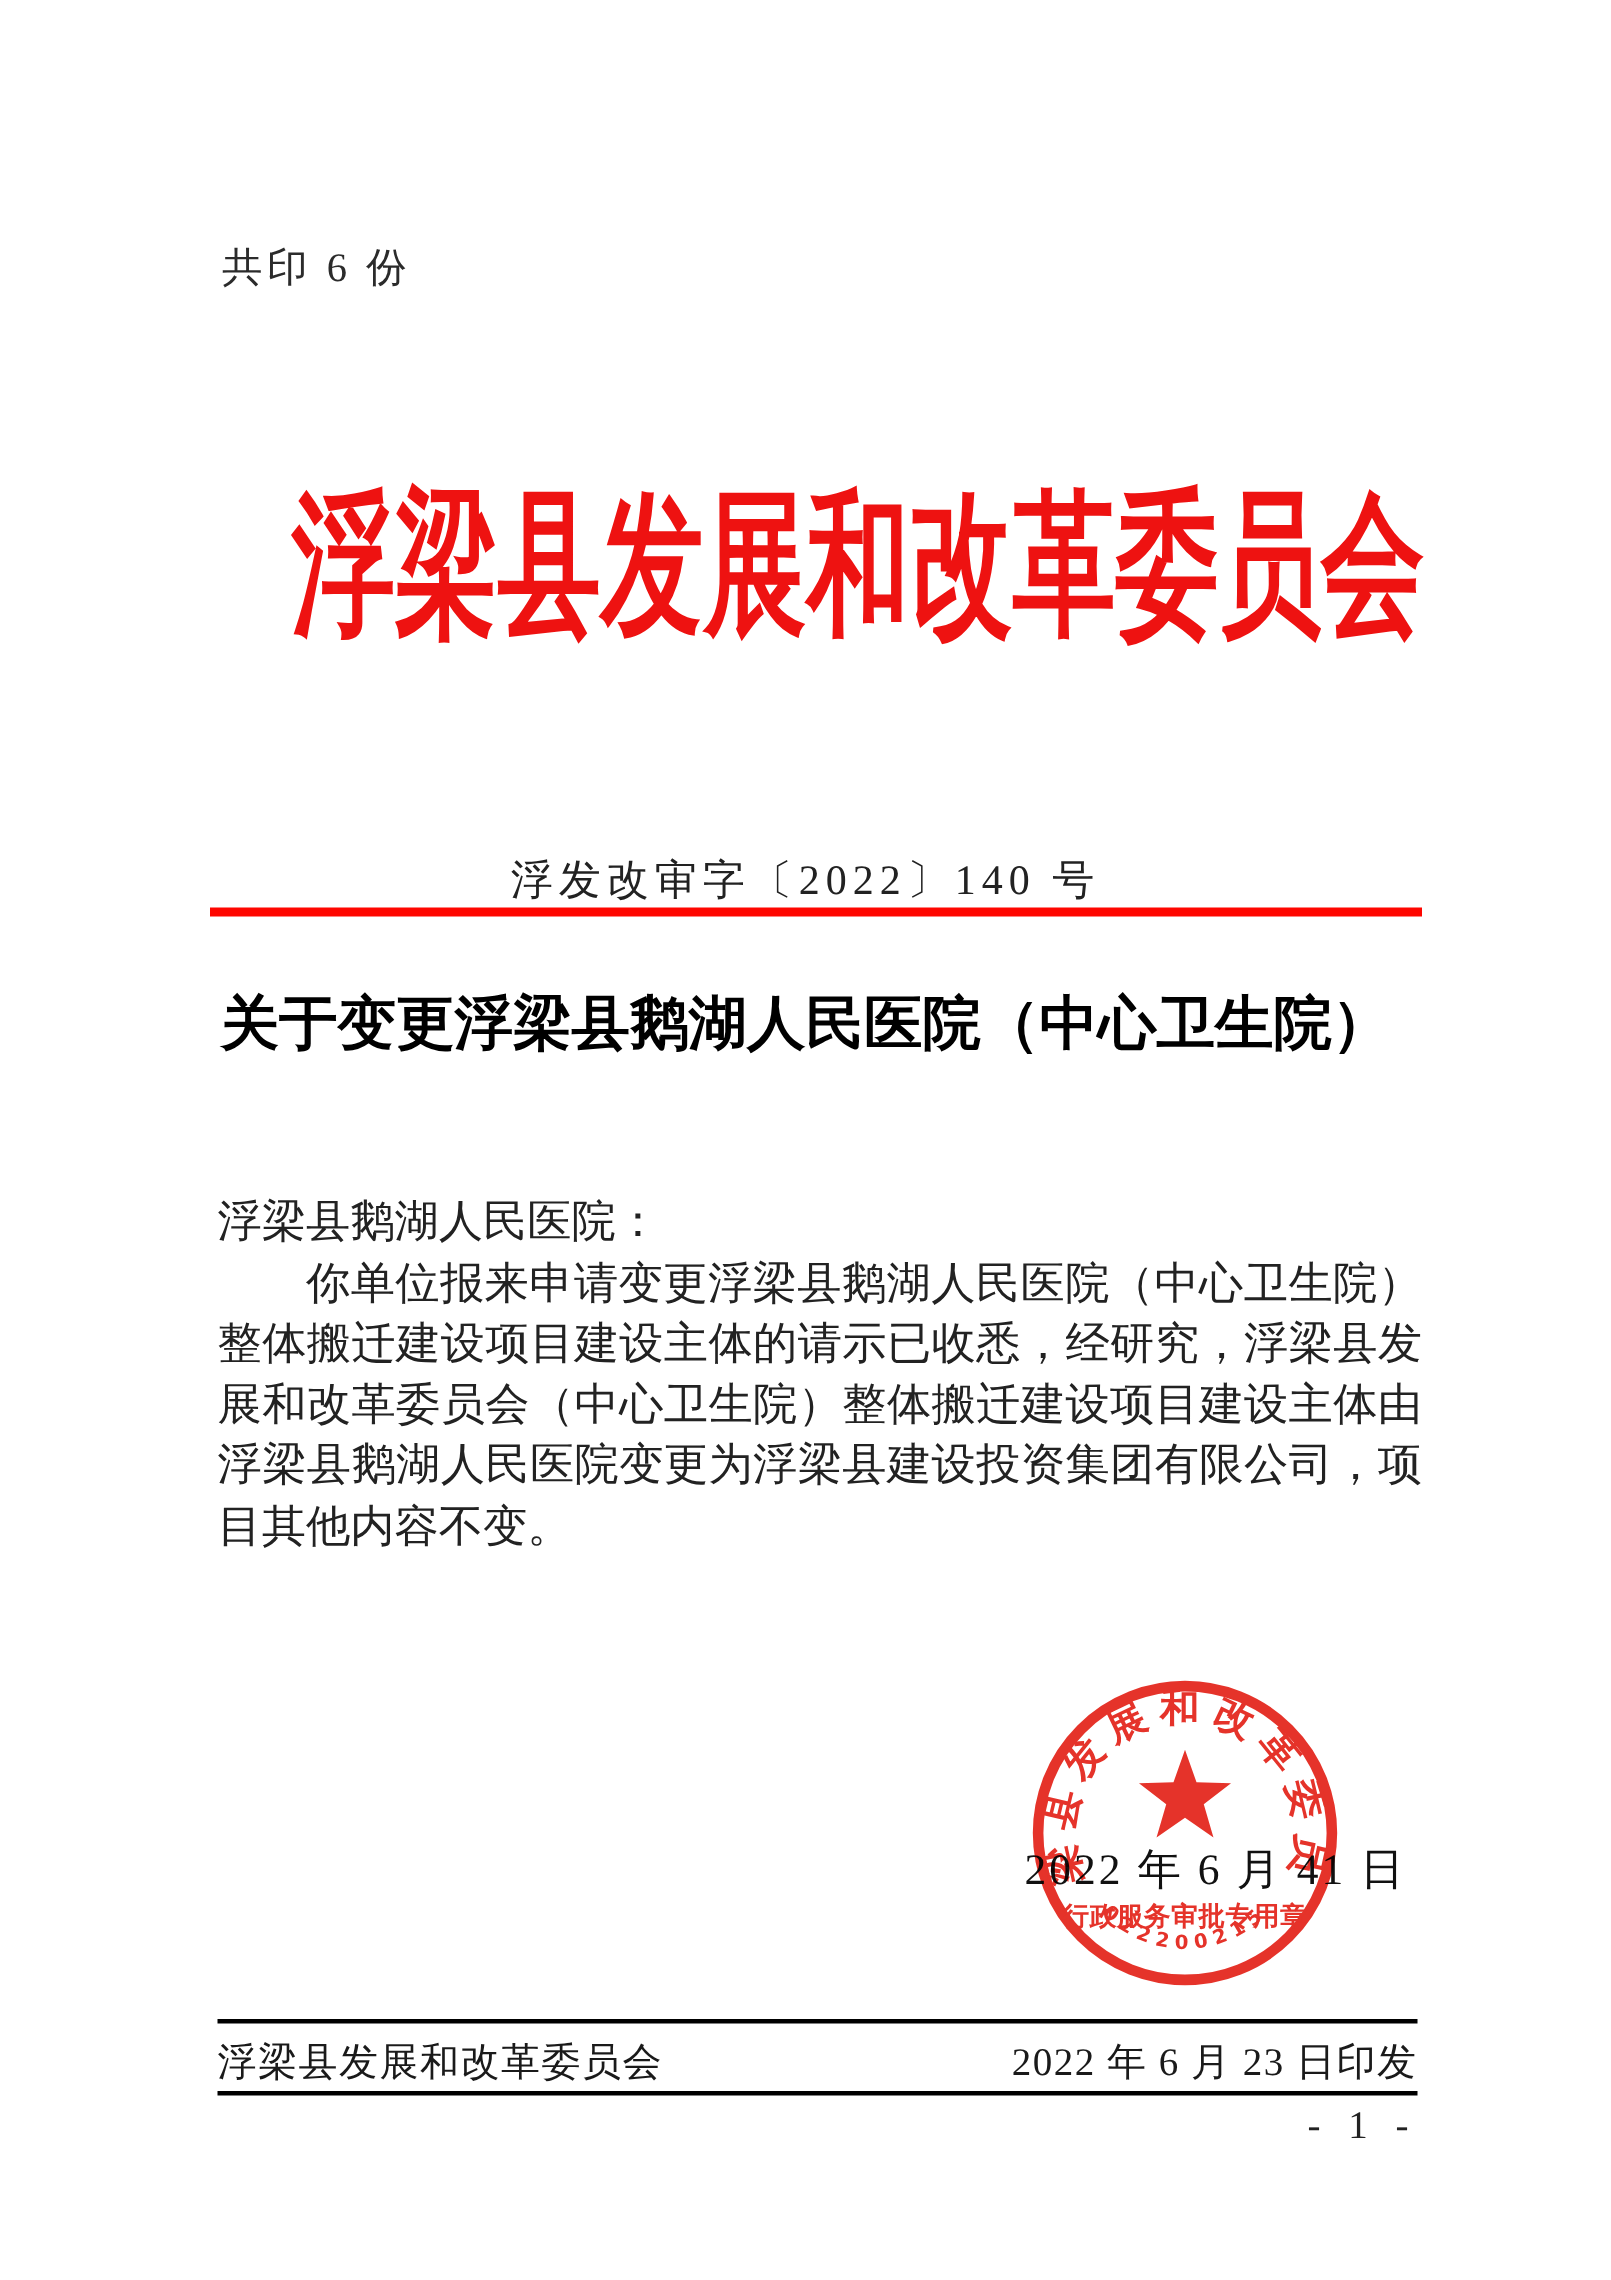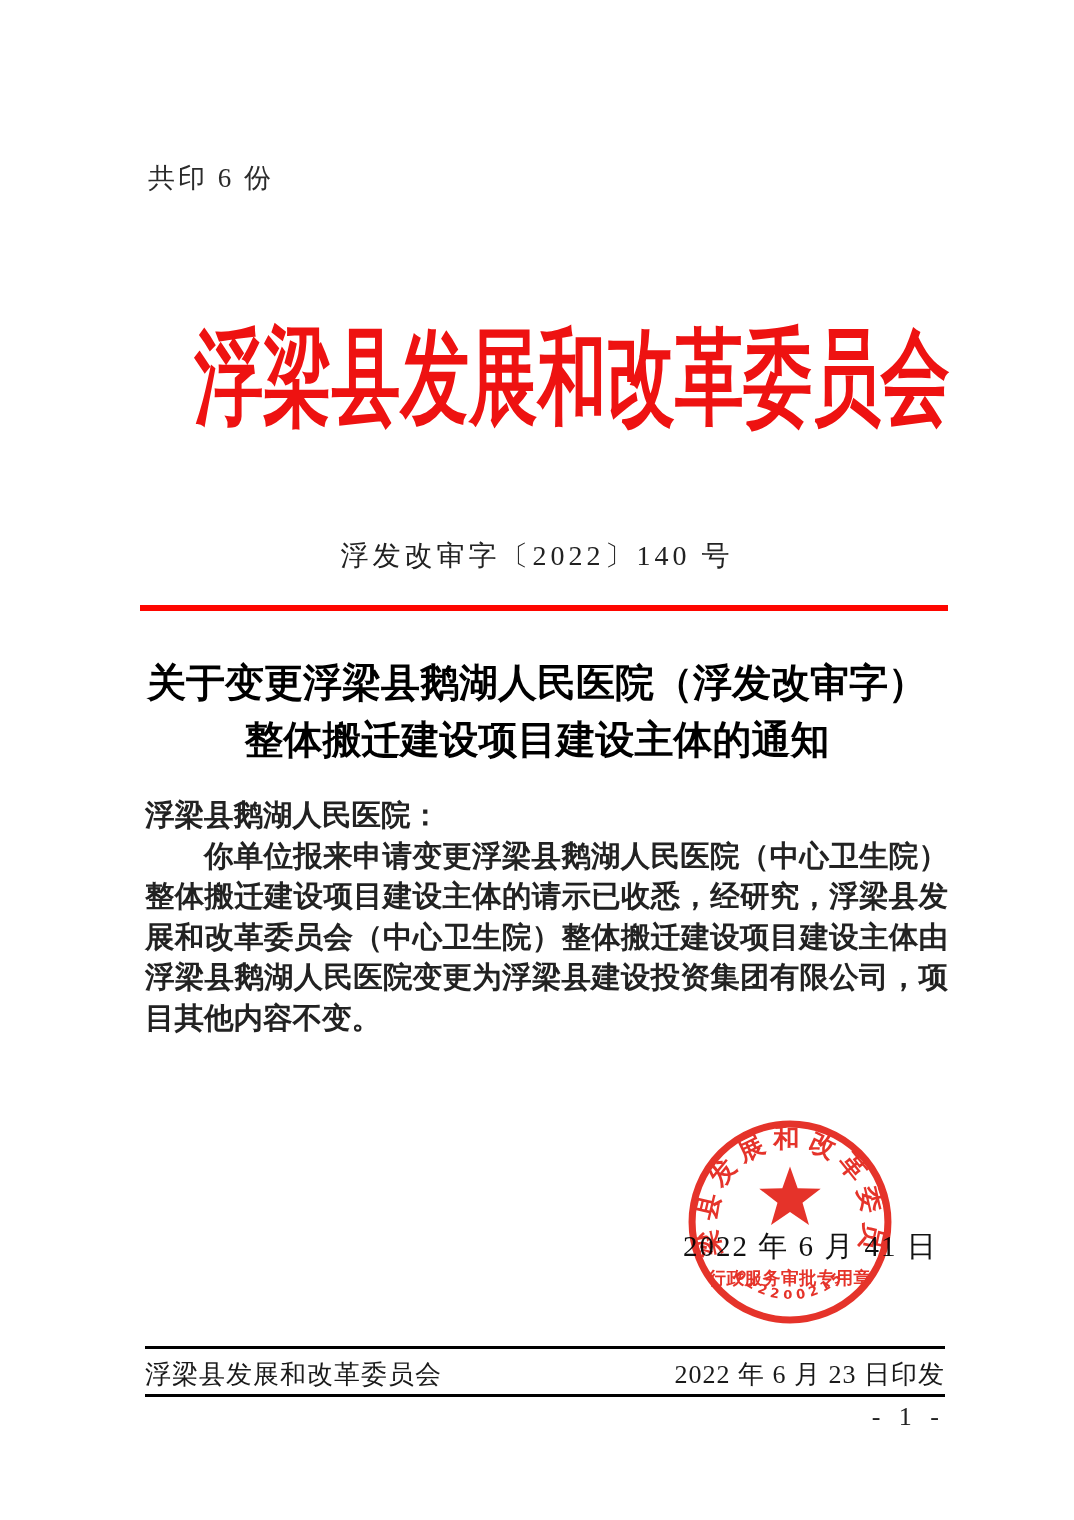--- a/index.html
+++ b/index.html
@@ -22,38 +22,38 @@
   }
   .agency-title{
     display:inline-block;
     font-size:104px;line-height:112px;font-weight:bold;
     color:#ee1211;
     transform:scaleX(0.66);
     transform-origin:50% 50%;
     white-space:nowrap;
   }
   .doc-number{
-    position:absolute;left:0;top:533px;width:1074px;
+    position:absolute;left:0;top:564px;width:1074px;
     text-align:center;font-size:28px;letter-spacing:4px;color:#222;
   }
   .red-rule{
     position:absolute;left:140px;top:601px;width:808px;height:6px;
     background:#fe0600;
   }
   .doc-title{
     position:absolute;left:137px;top:650px;width:800px;
     text-align:center;font-weight:bold;color:#000;
     font-size:39px;line-height:57px;letter-spacing:0px;
   }
   .body-text{
     position:absolute;left:145px;top:791px;width:803px;
     font-size:29.5px;line-height:40.5px;color:#222;
     text-align:justify;
   }
-  .body-text p{margin:0;font-weight:bold;}
+  .body-text p{margin:0;}
   .body-text p.indent{text-indent:2em;}
   .date-line{
     position:absolute;left:683px;top:1223px;
     font-size:29px;letter-spacing:2px;color:#111;
     white-space:nowrap;z-index:1;
   }
   .seal{
     position:absolute;left:684px;top:1112px;width:212px;height:212px;
     z-index:2;
     mix-blend-mode:multiply;
@@ -84,22 +84,21 @@
 
   <div class="agency-title-wrap">
     <span class="agency-title">浮梁县发展和改革委员会</span>
   </div>
 
   <div class="doc-number">浮发改审字〔2022〕140 号</div>
 
   <div class="red-rule"></div>
 
   <div class="doc-title">
-    <div>关于变更浮梁县鹅湖人民医院（浮发改审字）</div>
-    <div>整体搬迁建设项目建设主体的通知</div>
+    <div>关于变更浮梁县鹅湖人民医院（中心卫生院）</div>
   </div>
 
   <div class="body-text">
     <p>浮梁县鹅湖人民医院：</p>
     <p class="indent">你单位报来申请变更浮梁县鹅湖人民医院（中心卫生院）整体搬迁建设项目建设主体的请示已收悉，经研究，浮梁县发展和改革委员会（中心卫生院）整体搬迁建设项目建设主体由浮梁县鹅湖人民医院变更为浮梁县建设投资集团有限公司，项目其他内容不变。</p>
   </div>
 
   <div class="date-line">2022 年 6 月 41 日</div>
 
   <svg class="seal" viewBox="0 0 210 210" xmlns="http://www.w3.org/2000/svg">

